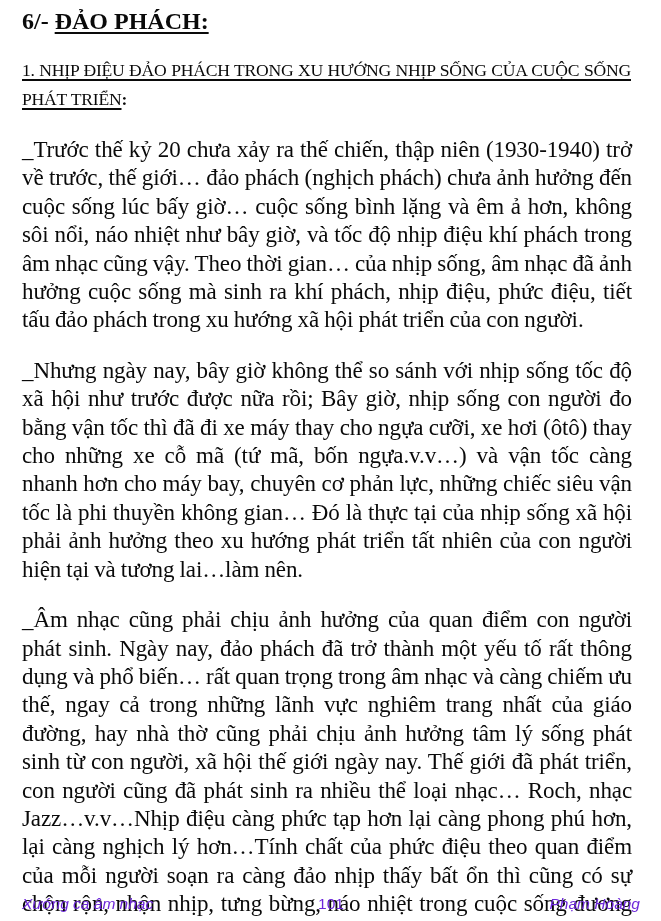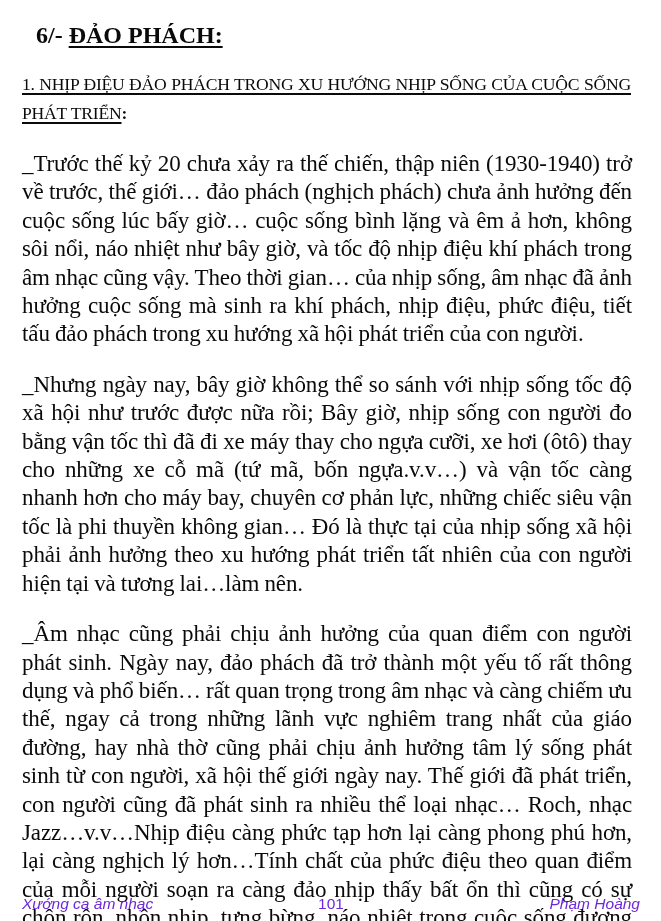--- a/index.html
+++ b/index.html
@@ -11,21 +11,21 @@
     color: #0a0a0a;
     font-family: "Liberation Serif", serif;
     box-sizing: border-box;
     padding: 6px 21px 0 22px;
     overflow: hidden;
   }
   .title {
     font-size: 24px;
     font-weight: bold;
     line-height: 30px;
-    margin: 14px;
+    margin: 0;
   }
   .title .underlined {
     text-decoration: underline;
     text-decoration-thickness: 2px;
     text-underline-offset: 3px;
   }
   .heading {
     font-size: 17.6px;
     font-weight: normal;
     line-height: 29px;

